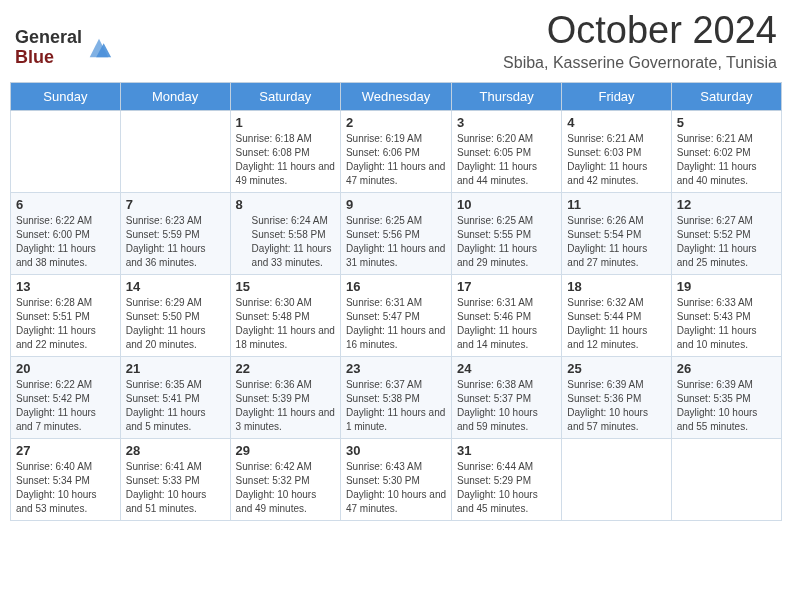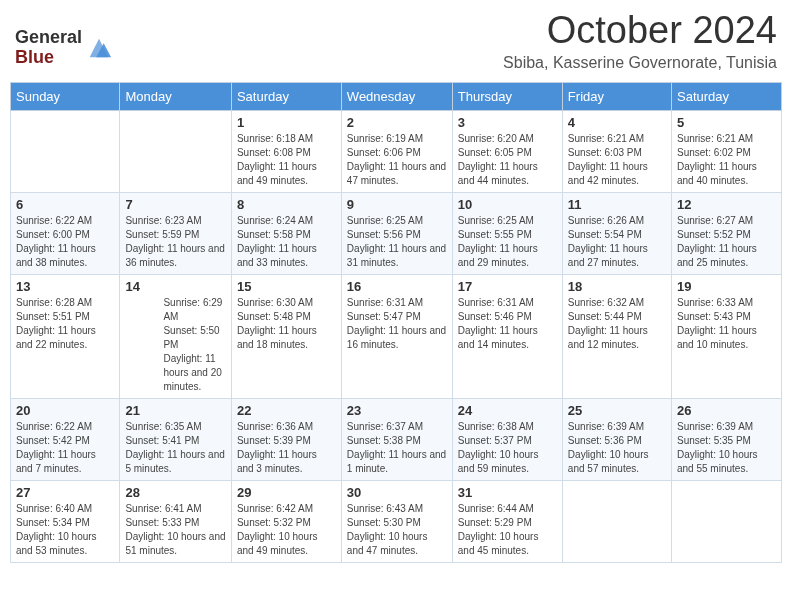--- a/index.html
+++ b/index.html
@@ -57,21 +57,21 @@
       margin-top: 2px;
     }
     .calendar {
       width: 100%;
       border-collapse: collapse;
       font-size: 11px;
     }
     .calendar th {
       background-color: #4a90d9;
       color: #fff;
-      text-align: left;
+      text-align: center;
       padding: 6px 5px;
       font-size: 13px;
       font-weight: normal;
       border: 1px solid #c0d0e0;
     }
     .calendar td {
       vertical-align: top;
       border: 1px solid #d0dce8;
       padding: 4px 5px;
       width: 113px;
@@ -172,21 +172,21 @@
 Daylight: 11 hours and 38 minutes.</div>
         </td>
         <td>
           <span class="day-number">7</span>
           <div class="day-info" style="white-space: pre-line;">Sunrise: 6:23 AM
 Sunset: 5:59 PM
 Daylight: 11 hours and 36 minutes.</div>
         </td>
         <td>
           <span class="day-number">8</span>
-          <div class="day-info" style="white-space: pre-line;">Sunrise: 6:24 AM
+          <div class="day-info" style="white-space: pre-line; margin-left: 16px;">Sunrise: 6:24 AM
 Sunset: 5:58 PM
 Daylight: 11 hours and 33 minutes.</div>
         </td>
         <td>
           <span class="day-number">9</span>
           <div class="day-info" style="white-space: pre-line;">Sunrise: 6:25 AM
 Sunset: 5:56 PM
 Daylight: 11 hours and 31 minutes.</div>
         </td>
         <td>
@@ -210,21 +210,21 @@
       </tr>
       <tr>
         <td>
           <span class="day-number">13</span>
           <div class="day-info" style="white-space: pre-line;">Sunrise: 6:28 AM
 Sunset: 5:51 PM
 Daylight: 11 hours and 22 minutes.</div>
         </td>
         <td>
           <span class="day-number">14</span>
-          <div class="day-info" style="white-space: pre-line; margin-left: 38px;">Sunrise: 6:29 AM
+          <div class="day-info" style="white-space: pre-line;">Sunrise: 6:29 AM
 Sunset: 5:50 PM
 Daylight: 11 hours and 20 minutes.</div>
         </td>
         <td>
           <span class="day-number">15</span>
           <div class="day-info" style="white-space: pre-line;">Sunrise: 6:30 AM
 Sunset: 5:48 PM
 Daylight: 11 hours and 18 minutes.</div>
         </td>
         <td>

